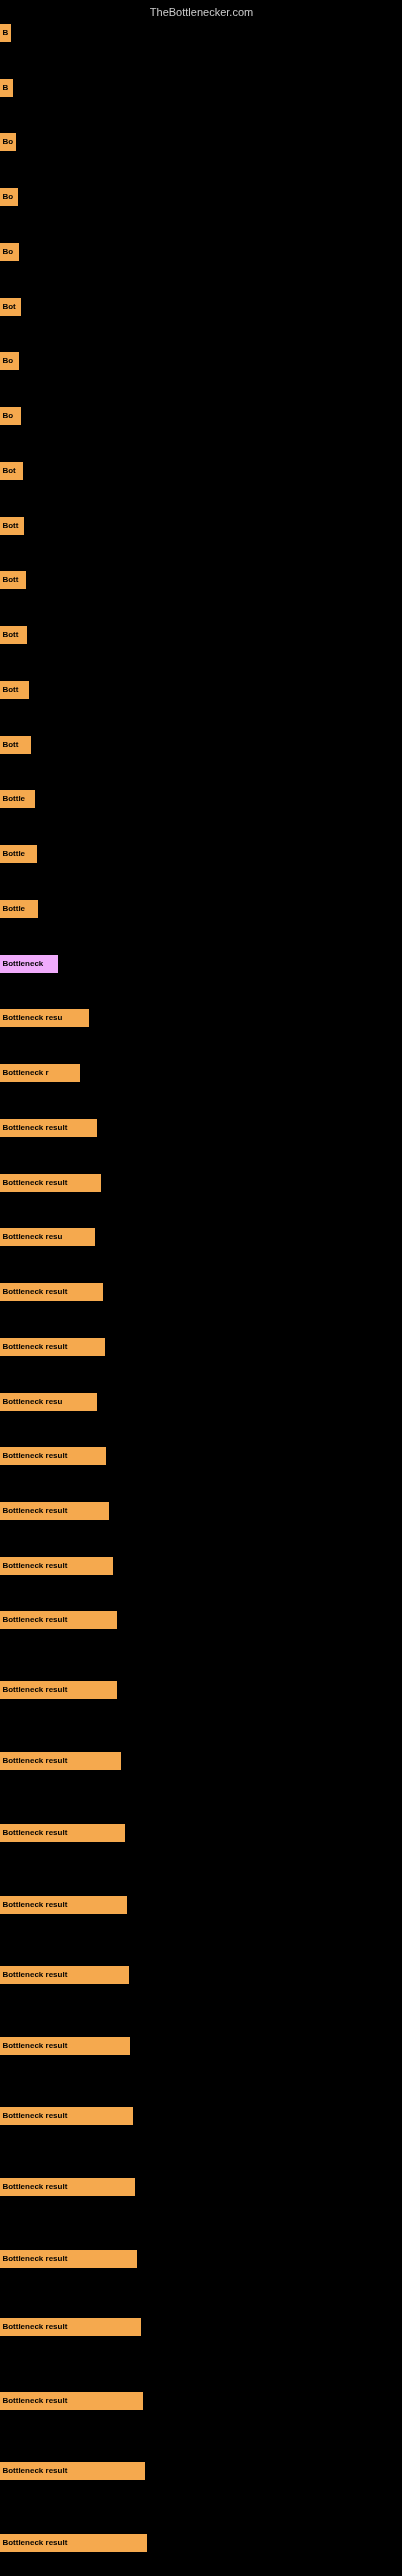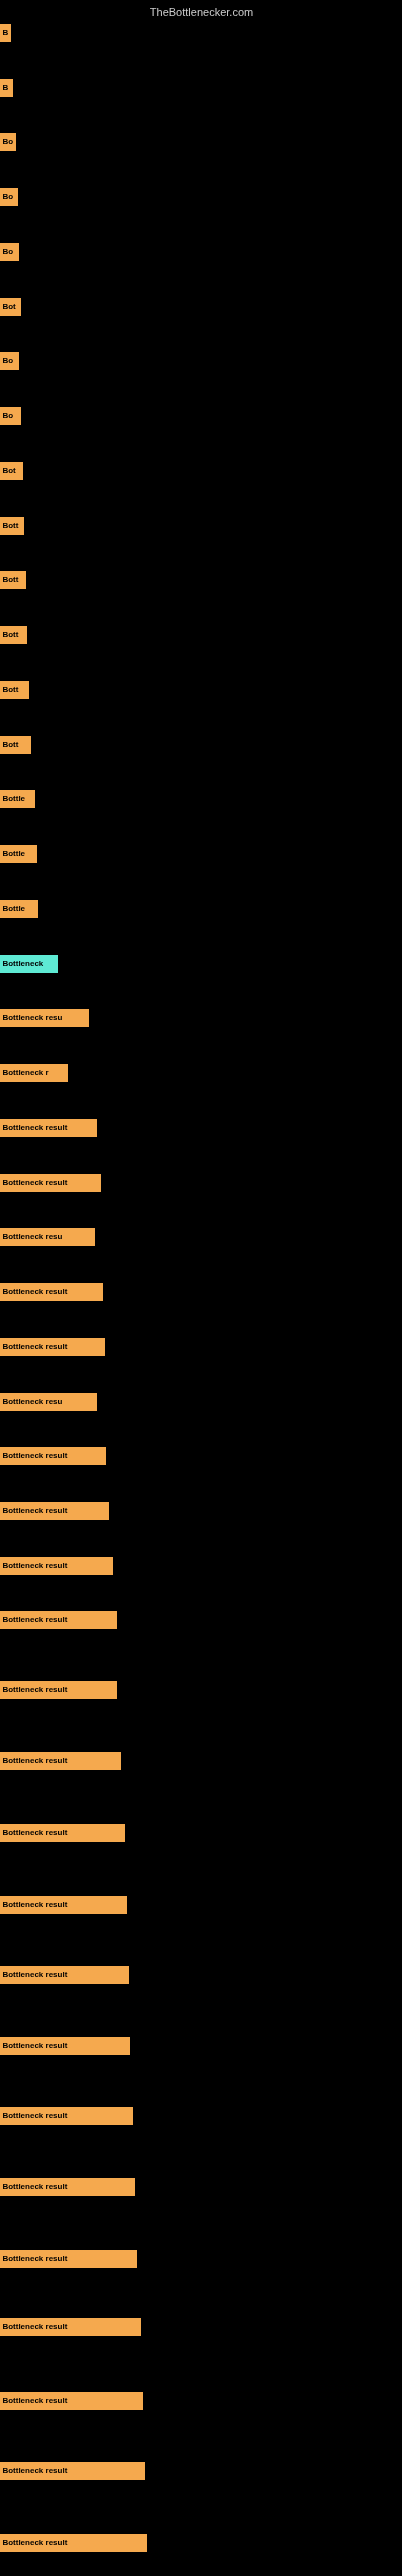--- a/index.html
+++ b/index.html
@@ -85,27 +85,27 @@
     <div style="position: absolute; top: 766px; left: 0px; width: 403px; height: 17.7px;">
       <div style="background-color: rgb(245, 169, 78); width: 35px; height: 17.7px; display: flex; align-items: center; padding: 0px 2.4px; font-size: 8px; font-weight: bold; color: rgb(0, 0, 0); overflow: hidden; white-space: nowrap;">Bottle</div>
     </div>
     <div style="position: absolute; top: 821px; left: 0px; width: 403px; height: 17.7px;">
       <div style="background-color: rgb(245, 169, 78); width: 37px; height: 17.7px; display: flex; align-items: center; padding: 0px 2.4px; font-size: 8px; font-weight: bold; color: rgb(0, 0, 0); overflow: hidden; white-space: nowrap;">Bottle</div>
     </div>
     <div style="position: absolute; top: 876px; left: 0px; width: 403px; height: 17.7px;">
       <div style="background-color: rgb(245, 169, 78); width: 38px; height: 17.7px; display: flex; align-items: center; padding: 0px 2.4px; font-size: 8px; font-weight: bold; color: rgb(0, 0, 0); overflow: hidden; white-space: nowrap;">Bottle</div>
     </div>
     <div style="position: absolute; top: 931px; left: 0px; width: 403px; height: 17.7px;">
-      <div style="background-color: #5eead4; width: 58px; height: 17.7px; display: flex; align-items: center; padding: 0px 2.4px; font-size: 8px; font-weight: bold; color: rgb(0, 0, 0); overflow: hidden; white-space: nowrap;">Bottleneck</div>
+      <div style="background-color: #f0abfc; width: 58px; height: 17.7px; display: flex; align-items: center; padding: 0px 2.4px; font-size: 8px; font-weight: bold; color: rgb(0, 0, 0); overflow: hidden; white-space: nowrap;">Bottleneck</div>
     </div>
     <div style="position: absolute; top: 985px; left: 0px; width: 403px; height: 17.7px;">
       <div style="background-color: rgb(245, 169, 78); width: 89px; height: 17.7px; display: flex; align-items: center; padding: 0px 2.4px; font-size: 8px; font-weight: bold; color: rgb(0, 0, 0); overflow: hidden; white-space: nowrap;">Bottleneck resu</div>
     </div>
     <div style="position: absolute; top: 1040px; left: 0px; width: 403px; height: 17.7px;">
-      <div style="background-color: rgb(245, 169, 78); width: 68px; height: 17.7px; display: flex; align-items: center; padding: 0px 2.4px; font-size: 8px; font-weight: bold; color: rgb(0, 0, 0); overflow: hidden; white-space: nowrap; text-align: right;">Bottleneck r</div>
+      <div style="background-color: rgb(245, 169, 78); width: 80px; height: 17.7px; display: flex; align-items: center; padding: 0px 2.4px; font-size: 8px; font-weight: bold; color: rgb(0, 0, 0); overflow: hidden; white-space: nowrap; text-align: right;">Bottleneck r</div>
     </div>
     <div style="position: absolute; top: 1095px; left: 0px; width: 403px; height: 17.7px;">
       <div style="background-color: rgb(245, 169, 78); width: 97px; height: 17.7px; display: flex; align-items: center; padding: 0px 2.4px; font-size: 8px; font-weight: bold; color: rgb(0, 0, 0); overflow: hidden; white-space: nowrap;">Bottleneck result</div>
     </div>
     <div style="position: absolute; top: 1150px; left: 0px; width: 403px; height: 17.7px;">
       <div style="background-color: rgb(245, 169, 78); width: 101px; height: 17.7px; display: flex; align-items: center; padding: 0px 2.4px; font-size: 8px; font-weight: bold; color: rgb(0, 0, 0); overflow: hidden; white-space: nowrap;">Bottleneck result</div>
     </div>
     <div style="position: absolute; top: 1204px; left: 0px; width: 403px; height: 17.7px;">
       <div style="background-color: rgb(245, 169, 78); width: 95px; height: 17.7px; display: flex; align-items: center; padding: 0px 2.4px; font-size: 8px; font-weight: bold; color: rgb(0, 0, 0); overflow: hidden; white-space: nowrap;">Bottleneck resu</div>
     </div>

